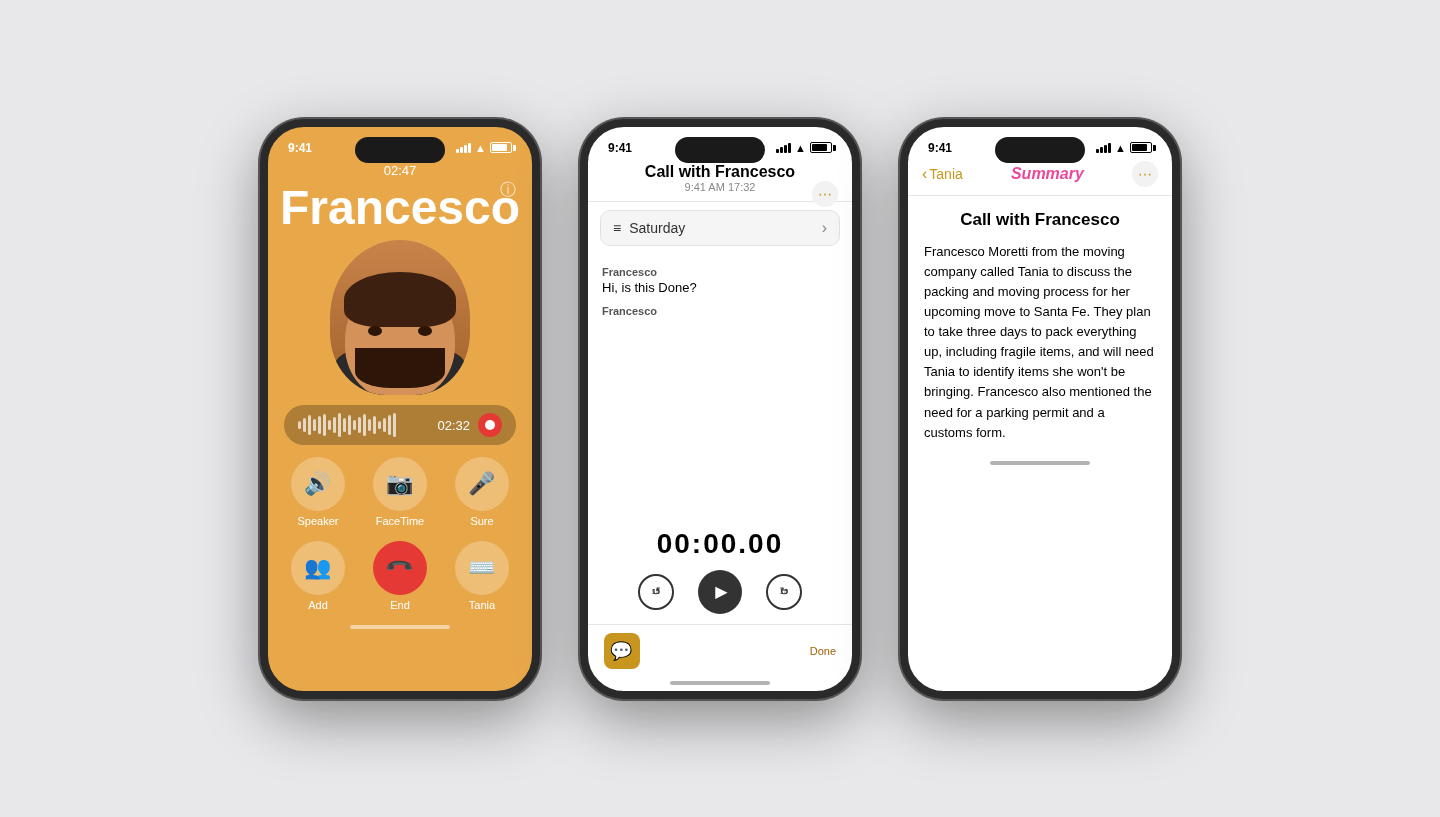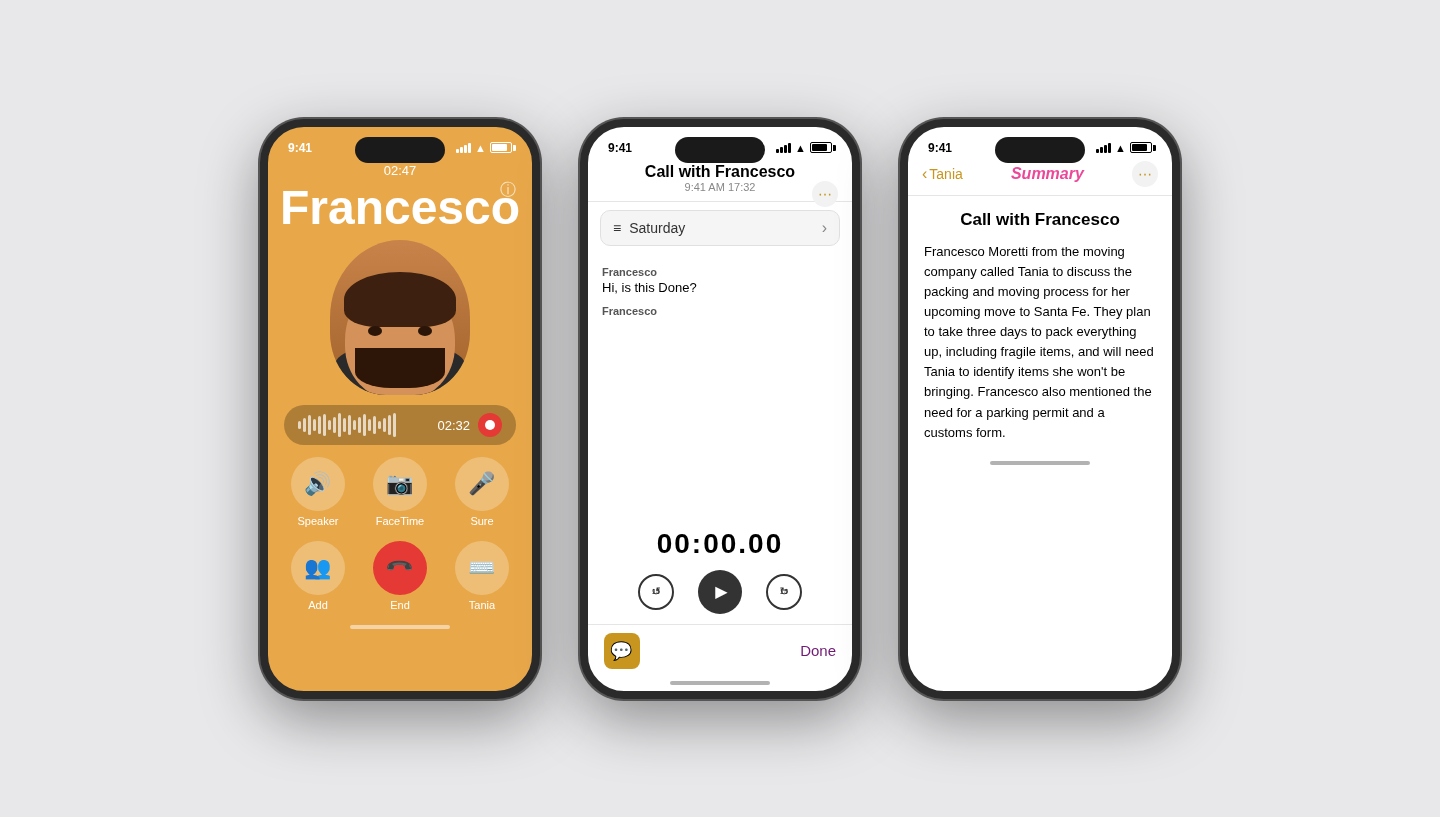--- a/index.html
+++ b/index.html
@@ -382,22 +382,22 @@
       height: 36px;
       background: #c8961e;
       border-radius: 8px;
       display: flex;
       align-items: center;
       justify-content: center;
       font-size: 18px;
     }
 
     .done-btn {
-      color: #701a75;
-      font-size: 15px;
+      color: #a16207;
+      font-size: 11px;
       font-weight: 500;
     }
 
     
     .phone-3 { background: #ffffff; }
     .phone-3 .status-bar { color: #000; }
 
     .summary-nav {
       display: flex;
       align-items: center;

